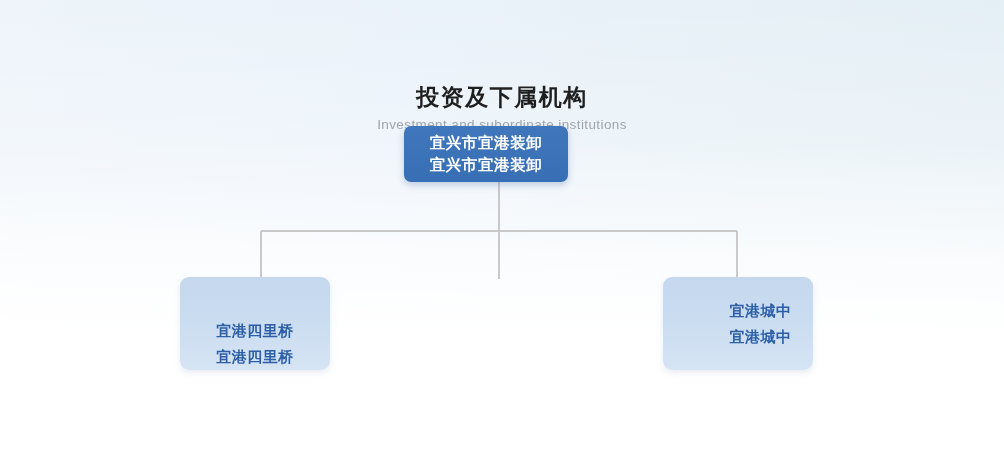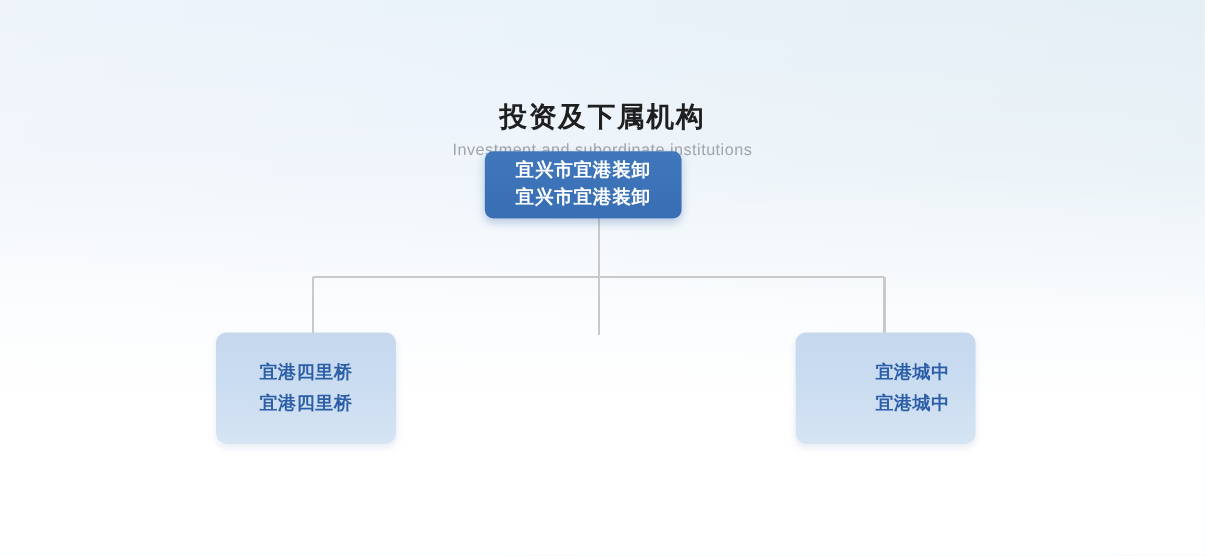--- a/index.html
+++ b/index.html
@@ -99,21 +99,21 @@
     height: 93px;
     border-radius: 9px;
     background: linear-gradient(to bottom, #c5d8ee 0%, #cadcf0 45%, #d6e4f4 100%);
     box-shadow: 0 3px 6px rgba(150,170,200,0.22);
     display: flex;
     flex-direction: column;
     align-items: center;
     justify-content: center;
     box-sizing: border-box;
   }
-  .child-node.n0 { left: 180px; }
+  .child-node.n0 { left: 180px; justify-content: flex-end; }
   .child-node.n1 { left: 422px; }
   .child-node.n2 { left: 663px; padding-left: 45px; }
 
   .child-line {
     color: #2c5fa8;
     font-size: 15px;
     font-weight: bold;
     line-height: 26px;
     letter-spacing: 0.5px;
     white-space: nowrap;

